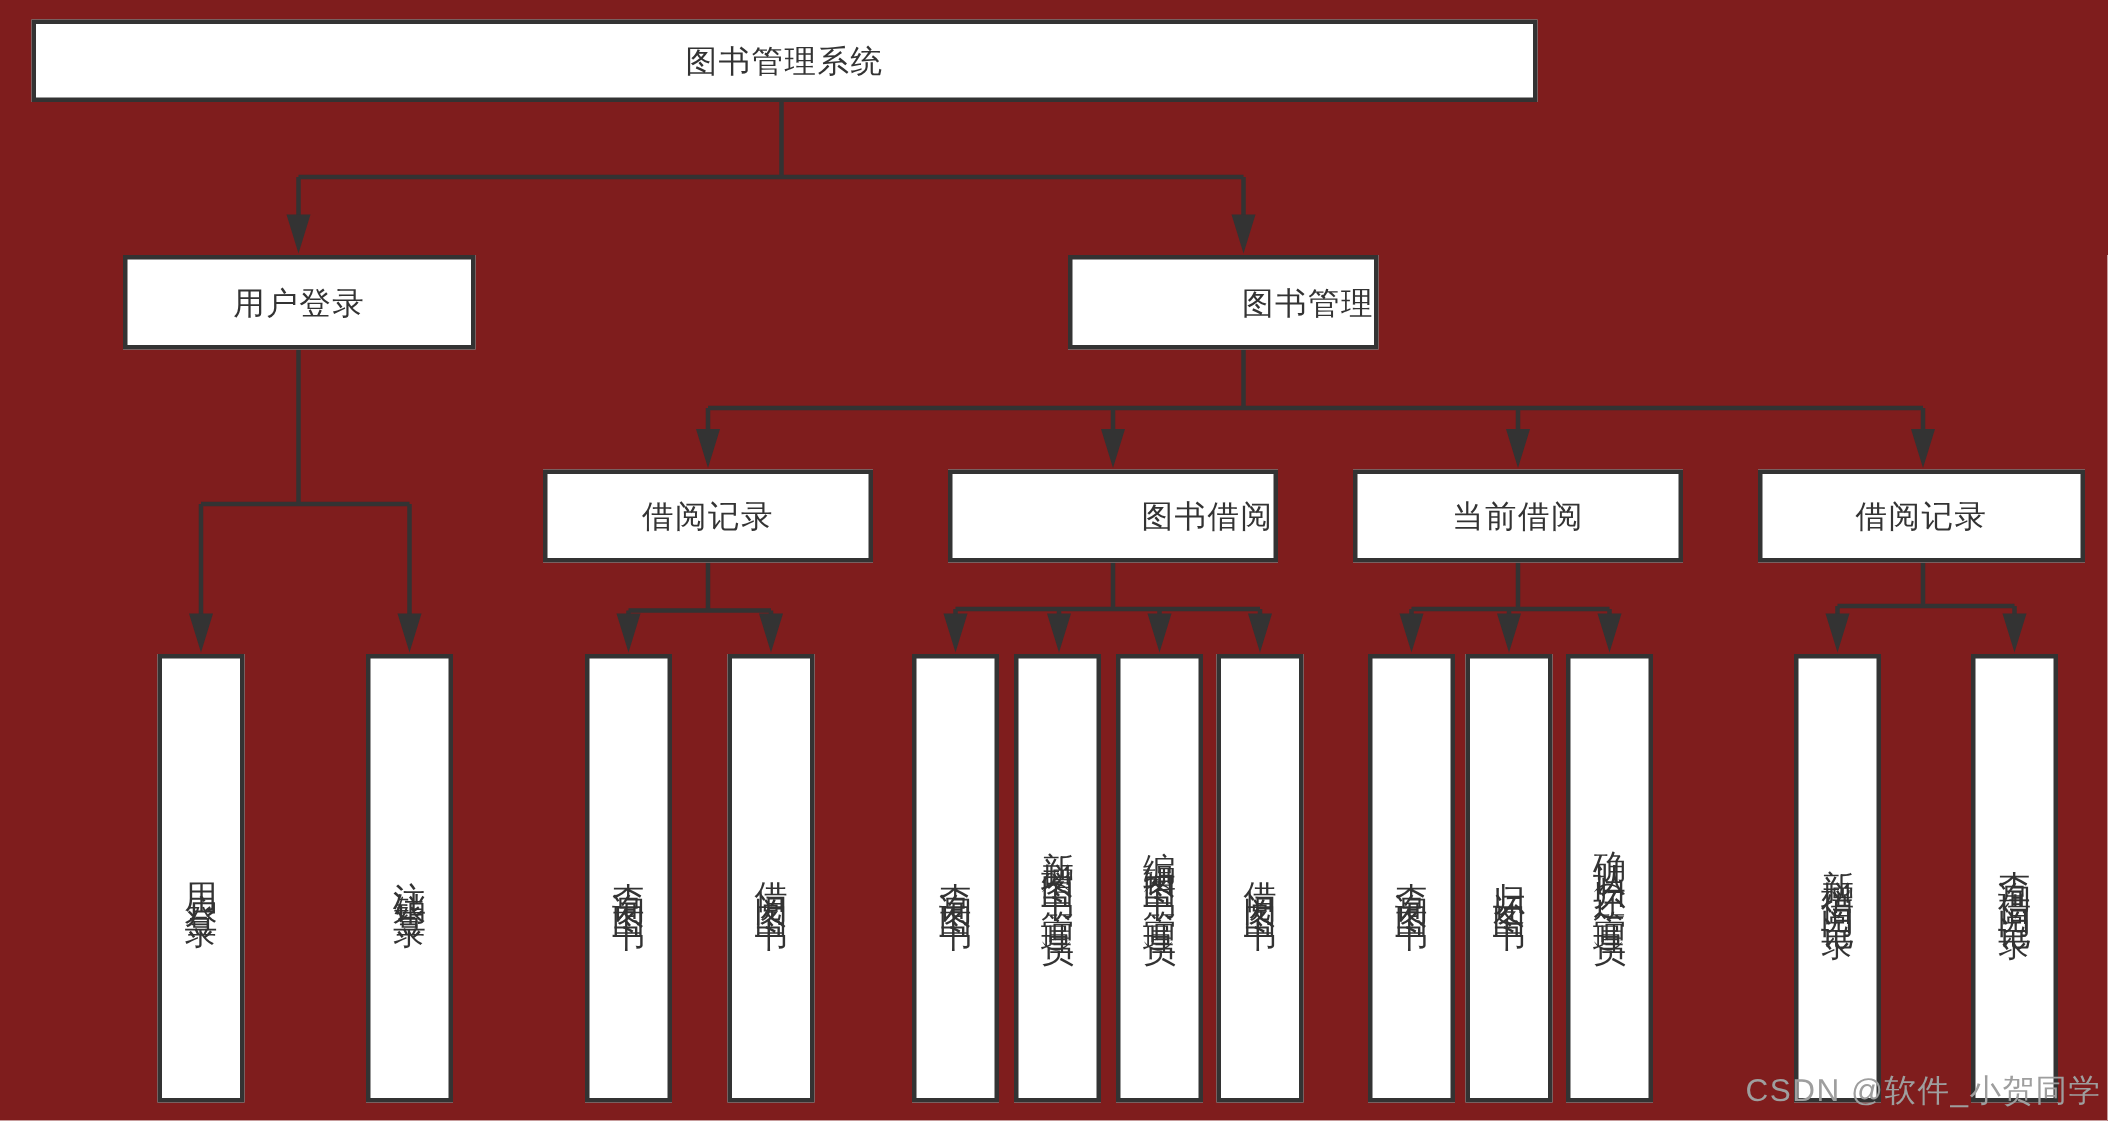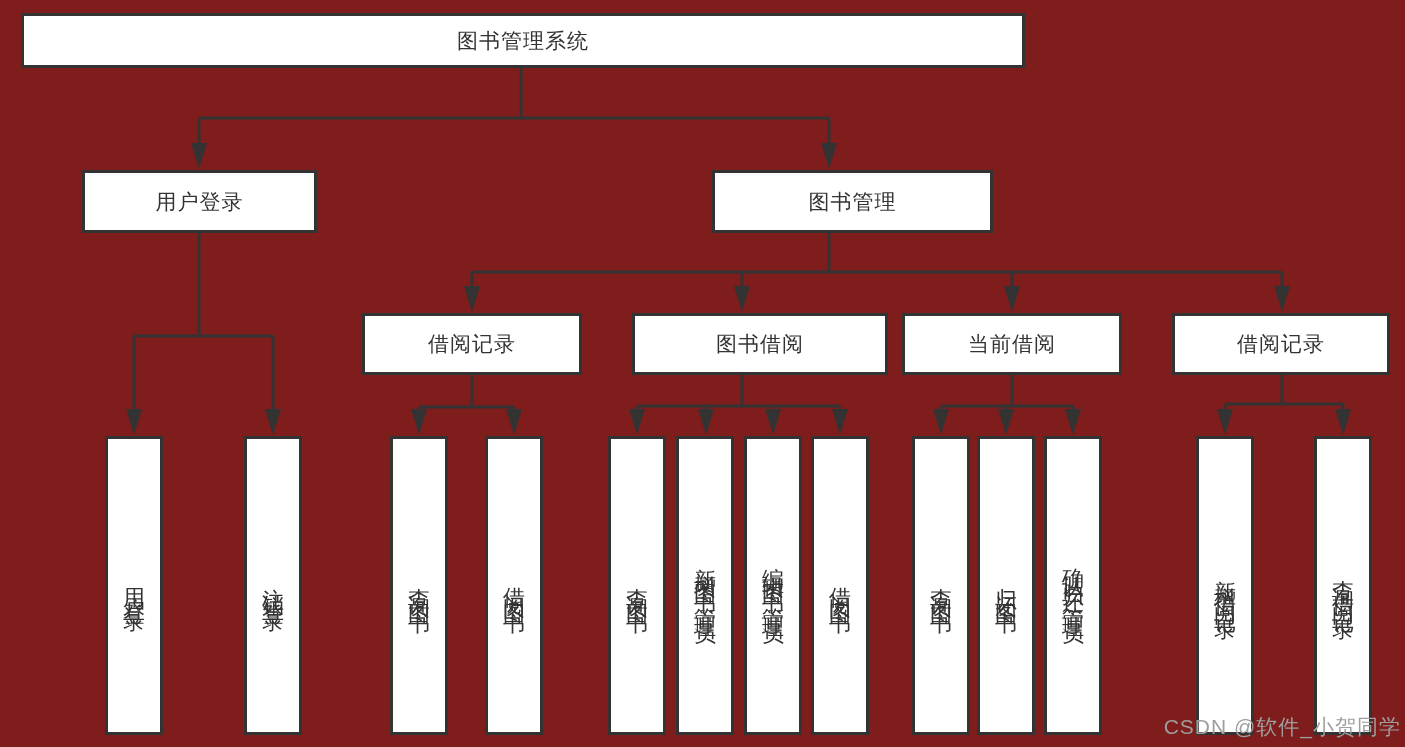--- a/index.html
+++ b/index.html
@@ -100,28 +100,28 @@
     <path class="arrow" d="M1225 435 L1217 409 L1233 409 Z M1343 435 L1335 409 L1351 409 Z"></path>
   </svg>
 
   <div class="box hbox" style="left:21px; top:13px; width:1004px; height:55px;">
     <span>图书管理系统</span>
   </div>
 
   <div class="box hbox" style="left:82px; top:170px; width:235px; height:63px;">
     <span>用户登录</span>
   </div>
-  <div class="box hbox" style="left:712px; top:170px; width:281px; height:63px;">
+  <div class="box hbox" style="left:712px; top:170px; width:207px; height:63px;justify-content:flex-end;">
     <span>图书管理</span>
   </div>
 
   <div class="box hbox" style="left:362px; top:313px; width:220px; height:62px;">
     <span>借阅记录</span>
   </div>
-  <div class="box hbox" style="left:632px; top:313px; width:256px; height:62px;">
+  <div class="box hbox" style="left:632px; top:313px; width:220px; height:62px;justify-content:flex-end;">
     <span>图书借阅</span>
   </div>
   <div class="box hbox" style="left:902px; top:313px; width:220px; height:62px;">
     <span>当前借阅</span>
   </div>
   <div class="box hbox" style="left:1172px; top:313px; width:218px; height:62px;">
     <span>借阅记录</span>
   </div>
 
   <div class="box vbox" style="left:105px;">

